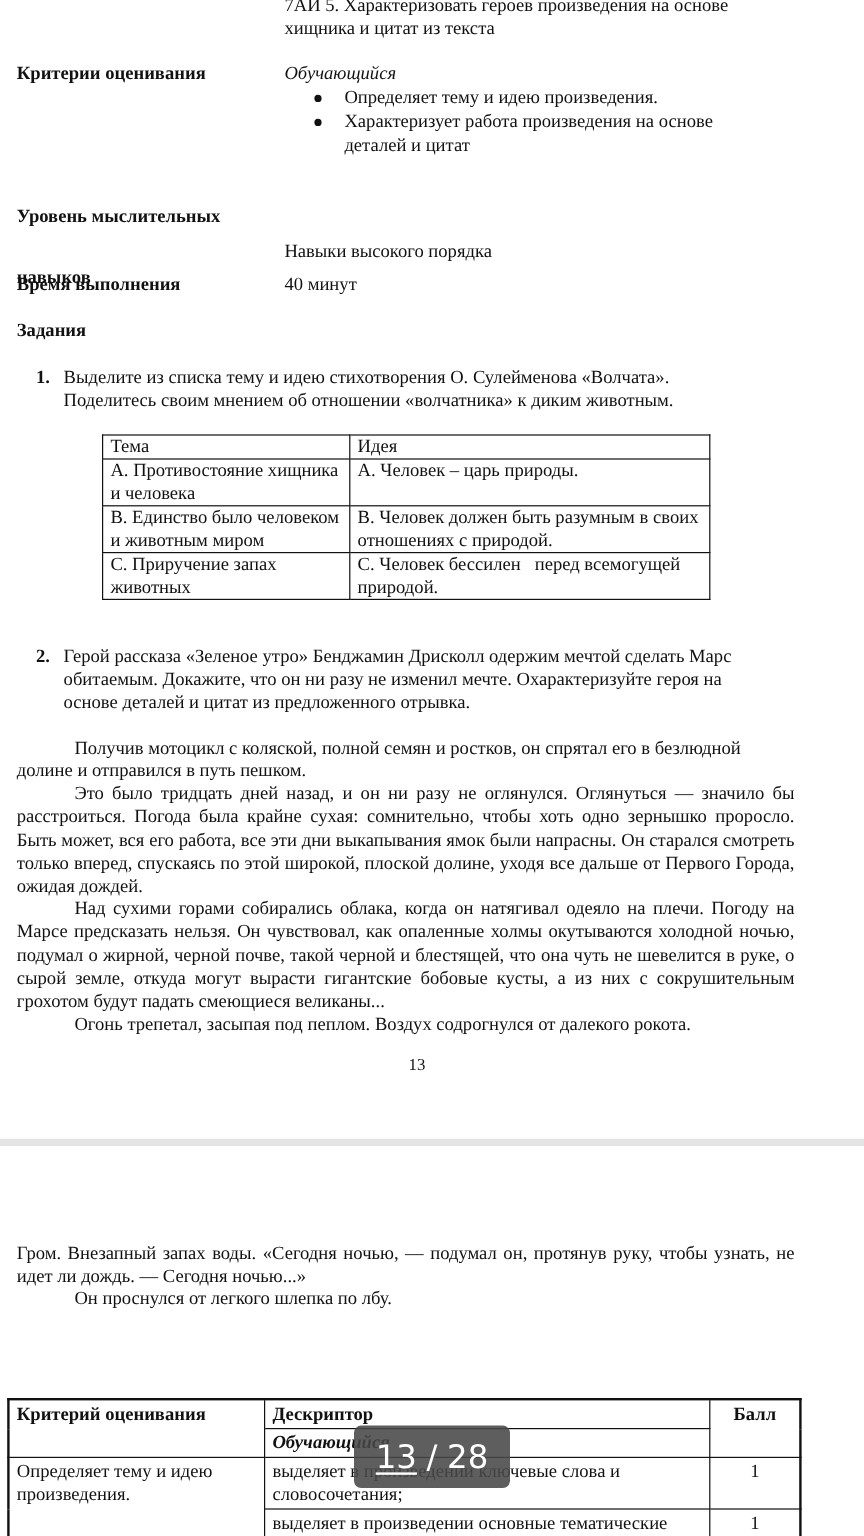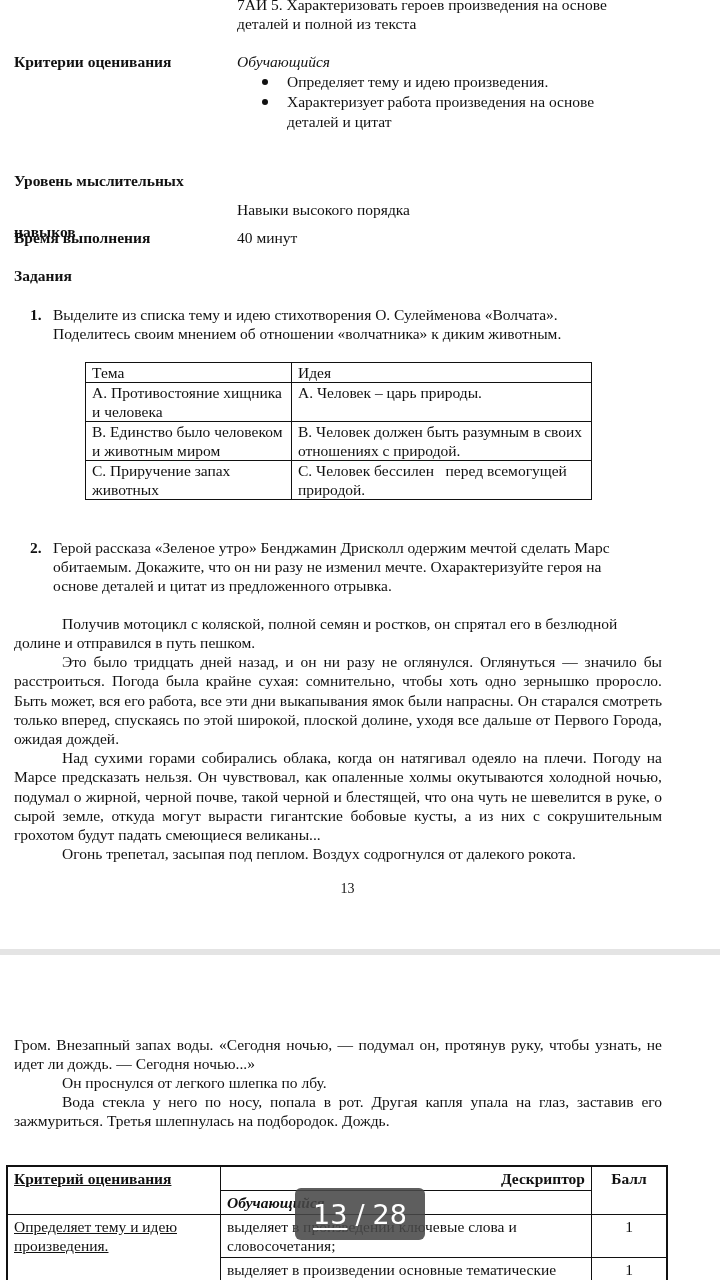--- a/index.html
+++ b/index.html
@@ -37,41 +37,41 @@
   .para { position: absolute; left: 14px; width: 648px; line-height: 19.3px; text-align: justify; }
   .para .indent { display: inline-block; width: 48px; }
   .page-num { position: absolute; top: 881px; left: 0; width: 695px; text-align: center; font-size: 14px; }
 
   table.t2 {
     position: absolute; left: 6px; top: 1165px; width: 662px;
     border-collapse: collapse; font-size: 15.5px;
   }
   table.t2 td { border: 1px solid #111; vertical-align: top; padding: 2px 6px; line-height: 19px; }
   table.t2 { border: 2px solid #111; }
-  table.t2 .col1 { width: 200px; text-decoration: underline; }
+  table.t2 .col1 { width: 200px; }
   table.t2 .col3 { width: 62px; text-align: center; }
-  table.t2 .center { text-align: right; }
+  table.t2 .center { text-align: left; }
 
   .page-indicator {
     position: absolute; left: 295px; top: 1188px; width: 130px; height: 52px;
     background: rgba(72,72,72,0.88); border-radius: 6px; color: #fff;
     font-family: "DejaVu Sans", sans-serif; font-size: 27px;
     display: flex; align-items: center; justify-content: center; gap: 8px;
   }
   .page-indicator .cur { text-decoration: underline; text-underline-offset: 4px; }
 </style>
 </head>
 <body>
 
 <div class="viewer">
 
   <div class="page page1">
 
     <div class="abs" style="left:237px; top:-5px;">7АИ 5. Характеризовать героев произведения на основе</div>
-    <div class="abs" style="left:237px; top:14px;">деталей и полной из текста</div>
+    <div class="abs" style="left:237px; top:14px;">хищника и цитат из текста</div>
 
     <div class="abs bold" style="left:14px; top:52px;">Критерии оценивания</div>
     <div class="abs italic" style="left:237px; top:52px;">Обучающийся</div>
     <ul class="bullets">
       <li><span class="dot"></span><span>Определяет тему и идею произведения.</span></li>
       <li><span class="dot"></span><span>Характеризует работа произведения на основе</span></li>
       <li><span>деталей и цитат</span></li>
     </ul>
 
     <div class="abs bold" style="left:14px; top:171px;">Уровень мыслительных</div>
@@ -123,21 +123,20 @@
     <div class="para" style="top:844px;"><span class="indent"></span><span>Огонь трепетал, засыпая под пеплом. Воздух содрогнулся от далекого рокота.</span></div>
 
     <div class="page-num">13</div>
   </div>
 
   <div class="page-gap"></div>
 
   <div class="page page2">
     <div class="para" style="top:80px;"><span>Гром. Внезапный запах воды. «Сегодня ночью, — подумал он, протянув руку, чтобы узнать, не идет ли дождь. — Сегодня ночью...»</span></div>
     <div class="para" style="top:118px;"><span class="indent"></span><span>Он проснулся от легкого шлепка по лбу.</span></div>
-    <div class="para" style="top:137px;"><span class="indent"></span><span>Вода стекла у него по носу, попала в рот. Другая капля упала на глаз, заставив его зажмуриться. Третья шлепнулась на подбородок. Дождь.</span></div>
   </div>
 
   <table class="t2">
     <tbody>
         <tr>
       <td class="col1 bold" rowspan="2">Критерий оценивания</td>
       <td class="bold center">Дескриптор</td>
       <td class="col3 bold" rowspan="2">Балл</td>
     </tr>
     <tr>

